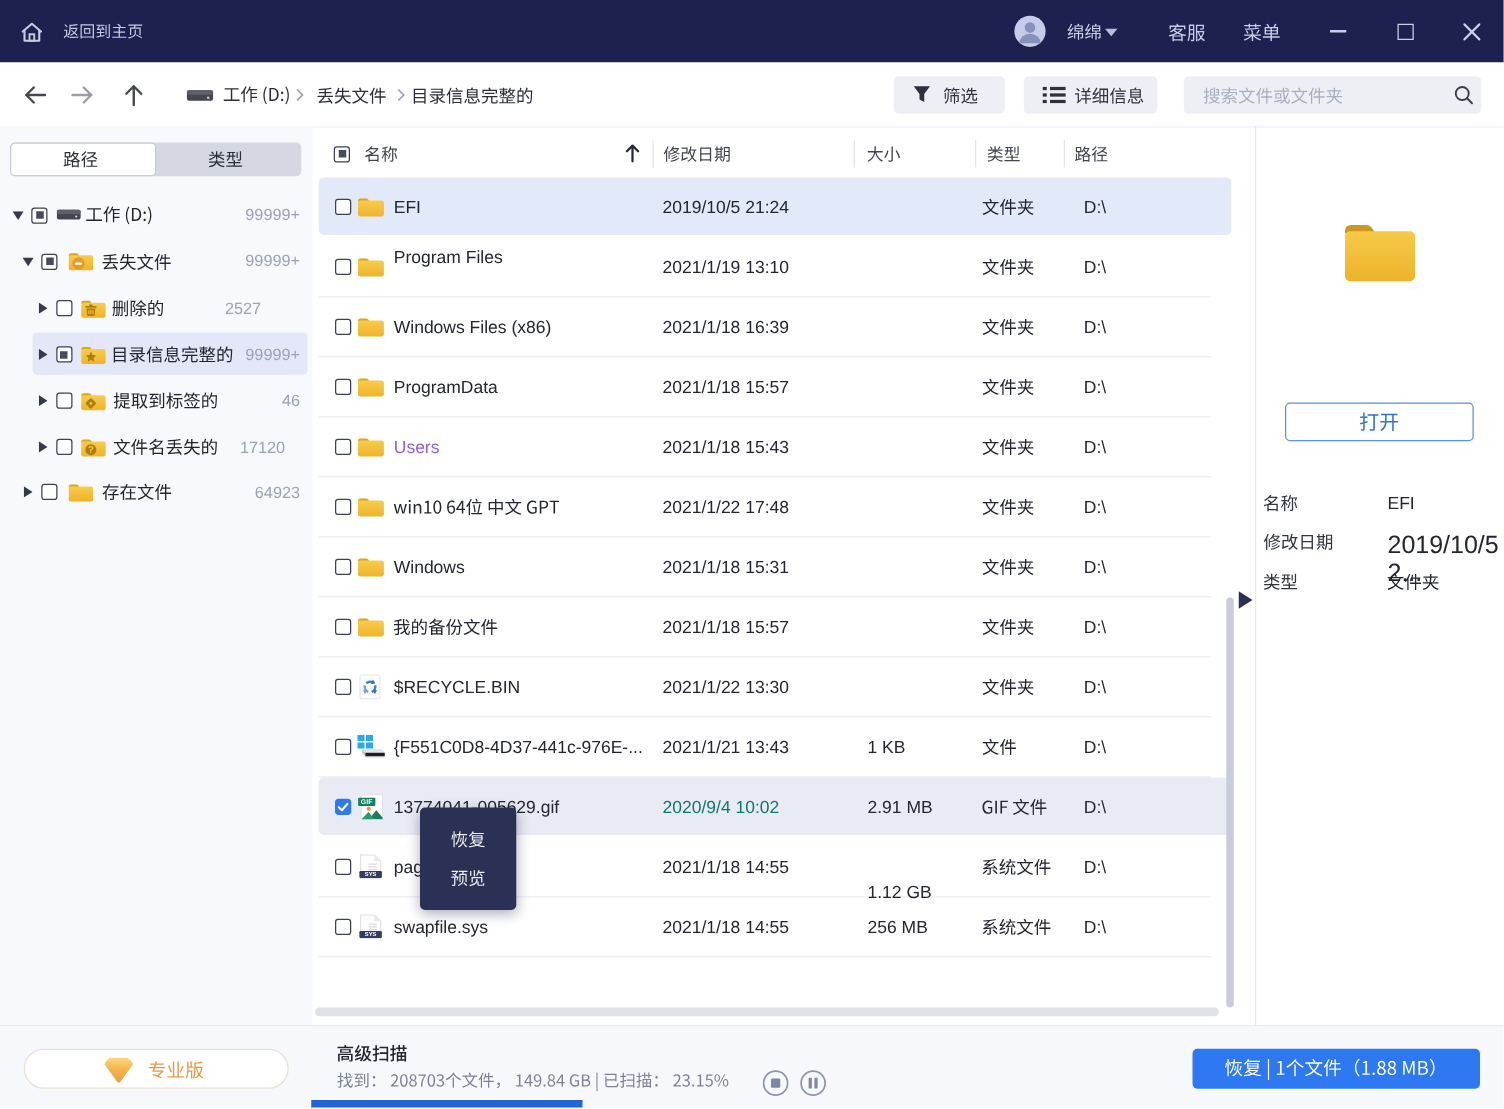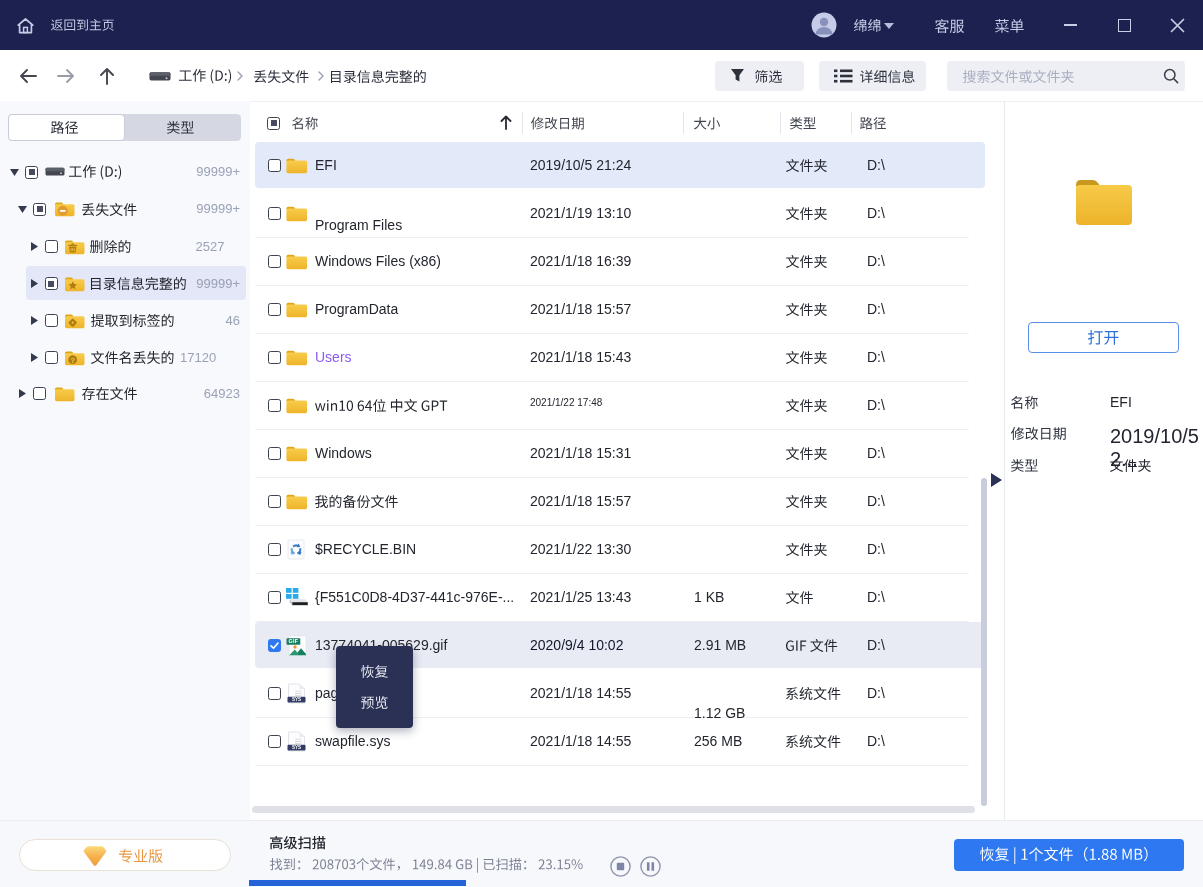--- a/index.html
+++ b/index.html
@@ -219,21 +219,21 @@
     <path d="M4.3 5.8 H13.1 V7.2 H4.3 Z" fill="#ad7d10"></path>
     <path d="M7.2 5.8 L7.5 4.5 H9.9 L10.2 5.8 Z" fill="#ad7d10"></path>
     <path d="M5.1 7.8 L5.8 13.6 H11.6 L12.3 7.8 Z" fill="#ad7d10"></path>
     <path d="M7.1 9.2 V12.2 M8.7 9.2 V12.2 M10.3 9.2 V12.2" stroke="#f5c33f" stroke-width="0.9" fill="none"></path>
   </svg>
 <svg style="position:absolute;left:90.0px;top:240.0px;overflow:visible;" width="40.5" height="13.0">
     <g fill="#23262e" transform="translate(-0.55,11.86) scale(0.014000,-0.014000)">
       <use href="#t12"></use>
     </g>
   </svg>
-<div style="position:absolute;left:180px;top:238.5px;width:60px;text-align:center;font-size:13px;color:#9aa2b5">2527</div>
+<div style="position:absolute;left:180px;top:238.5px;width:60px;text-align:left;font-size:13px;color:#9aa2b5">2527</div>
 <svg style="position:absolute;left:30.5px;top:279.0px" width="7" height="9">
     <path d="M0 0 V9 L7 4.5 Z" fill="#343a4e"></path>
   </svg>
 <div style="position:absolute;left:44.5px;top:277.0px;width:13px;height:13px;background:#fff;border:1.6px solid #3c4250;border-radius:2.5px;box-sizing:border-box"></div>
 <div style="position:absolute;left:48.0px;top:280.5px;width:6px;height:6px;background:#464b5e"></div>
 <svg style="position:absolute;left:63.5px;top:275.5px" width="21" height="16" viewBox="0 0 21 16">
 <path d="M1 3.4 Q1 1.6 2.6 1.6 L7.2 1.6 Q8.2 1.6 8.8 2.6 L9.6 3.9 L1 3.9 Z" fill="#dda716"></path>
 <rect x="1" y="3.2" width="19.5" height="12" rx="1.6" fill="url(#fgrad)"></rect>
     <path d="M8.8 5.2 L10.1 8 L13 8.3 L10.8 10.3 L11.4 13.3 L8.8 11.7 L6.2 13.3 L6.8 10.3 L4.6 8.3 L7.5 8 Z" fill="#ad7d10"></path>
   </svg>
@@ -267,21 +267,21 @@
 <path d="M1 3.4 Q1 1.6 2.6 1.6 L7.2 1.6 Q8.2 1.6 8.8 2.6 L9.6 3.9 L1 3.9 Z" fill="#dda716"></path>
 <rect x="1" y="3.2" width="19.5" height="12" rx="1.6" fill="url(#fgrad)"></rect>
     <circle cx="8.7" cy="9.7" r="4.4" fill="#ad7d10"></circle>
     <text x="8.7" y="12.6" font-family="Liberation Sans" font-size="8" font-weight="bold" fill="#f5c33f" text-anchor="middle">?</text>
   </svg>
 <svg style="position:absolute;left:90.5px;top:351.0px;overflow:visible;" width="82.5" height="13.0">
     <g fill="#23262e" transform="translate(-0.50,11.86) scale(0.014000,-0.014000)">
       <use href="#t14"></use>
     </g>
   </svg>
-<div style="position:absolute;left:180px;top:349.5px;width:60px;text-align:left;font-size:13px;color:#9aa2b5">17120</div>
+<div style="position:absolute;left:180px;top:349.5px;width:60px;text-align:center;font-size:13px;color:#9aa2b5">17120</div>
 <svg style="position:absolute;left:19.0px;top:389.0px" width="7" height="9">
     <path d="M0 0 V9 L7 4.5 Z" fill="#343a4e"></path>
   </svg>
 <div style="position:absolute;left:33px;top:387.0px;width:13px;height:13px;background:#fff;border:1.6px solid #3c4250;border-radius:2.5px;box-sizing:border-box"></div>
 <svg style="position:absolute;left:53.5px;top:385.5px" width="21" height="16" viewBox="0 0 21 16">
 <path d="M1 3.4 Q1 1.6 2.6 1.6 L7.2 1.6 Q8.2 1.6 8.8 2.6 L9.6 3.9 L1 3.9 Z" fill="#dda716"></path>
 <rect x="1" y="3.2" width="19.5" height="12" rx="1.6" fill="url(#fgrad)"></rect>
   </svg>
 <svg style="position:absolute;left:82.0px;top:387.0px;overflow:visible;" width="54.9" height="13.0">
     <g fill="#23262e" transform="translate(-0.43,11.86) scale(0.014000,-0.014000)">
@@ -336,21 +336,21 @@
       <use href="#t19"></use>
     </g>
   </svg>
 <div style="position:absolute;left:867px;top:156.5px;font-size:14px;color:#23262e">D:\</div>
 <div style="position:absolute;left:255px;top:237px;width:714px;height:1px;background:#ededf2"></div>
 <div style="position:absolute;left:268px;top:206.5px;width:13px;height:13px;background:#fff;border:1.6px solid #3c4250;border-radius:2.5px;box-sizing:border-box"></div>
 <svg style="position:absolute;left:285px;top:204.5px" width="23" height="17" viewBox="0 0 21 16">
 <path d="M1 3.4 Q1 1.6 2.6 1.6 L7.2 1.6 Q8.2 1.6 8.8 2.6 L9.6 3.9 L1 3.9 Z" fill="#dda716"></path>
 <rect x="1" y="3.2" width="19.5" height="12" rx="1.6" fill="url(#fgrad)"></rect>
   </svg>
-<div style="position:absolute;left:315px;top:217px;font-size:14px;color:#23262e;white-space:nowrap">Program Files</div>
+<div style="position:absolute;left:315px;top:197px;font-size:14px;color:#23262e;white-space:nowrap">Program Files</div>
 <div style="position:absolute;left:530px;top:204.5px;font-size:14px;color:#23262e;white-space:nowrap">2021/1/19 13:10</div>
 <svg style="position:absolute;left:786.0px;top:206.5px;overflow:visible;" width="40.9" height="13.0">
     <g fill="#23262e" transform="translate(-0.50,11.86) scale(0.014000,-0.014000)">
       <use href="#t19"></use>
     </g>
   </svg>
 <div style="position:absolute;left:867px;top:204.5px;font-size:14px;color:#23262e">D:\</div>
 <div style="position:absolute;left:255px;top:285px;width:714px;height:1px;background:#ededf2"></div>
 <div style="position:absolute;left:268px;top:254.5px;width:13px;height:13px;background:#fff;border:1.6px solid #3c4250;border-radius:2.5px;box-sizing:border-box"></div>
 <svg style="position:absolute;left:285px;top:252.5px" width="23" height="17" viewBox="0 0 21 16">
@@ -397,21 +397,21 @@
 <div style="position:absolute;left:268px;top:398.5px;width:13px;height:13px;background:#fff;border:1.6px solid #3c4250;border-radius:2.5px;box-sizing:border-box"></div>
 <svg style="position:absolute;left:285px;top:396.5px" width="23" height="17" viewBox="0 0 21 16">
 <path d="M1 3.4 Q1 1.6 2.6 1.6 L7.2 1.6 Q8.2 1.6 8.8 2.6 L9.6 3.9 L1 3.9 Z" fill="#dda716"></path>
 <rect x="1" y="3.2" width="19.5" height="12" rx="1.6" fill="url(#fgrad)"></rect>
   </svg>
 <svg style="position:absolute;left:315.0px;top:398.5px;overflow:visible;" width="132.2" height="13.0">
     <g fill="#23262e" transform="translate(-0.38,11.86) scale(0.014000,-0.014000)">
       <use href="#t20"></use>
     </g>
   </svg>
-<div style="position:absolute;left:530px;top:396.5px;font-size:10px;color:#23262e;white-space:nowrap">2021/1/22 17:48</div>
+<div style="position:absolute;left:530px;top:396.5px;font-size:14px;color:#23262e;white-space:nowrap">2021/1/22 17:48</div>
 <svg style="position:absolute;left:786.0px;top:398.5px;overflow:visible;" width="40.9" height="13.0">
     <g fill="#23262e" transform="translate(-0.50,11.86) scale(0.014000,-0.014000)">
       <use href="#t19"></use>
     </g>
   </svg>
 <div style="position:absolute;left:867px;top:396.5px;font-size:14px;color:#23262e">D:\</div>
 <div style="position:absolute;left:255px;top:477px;width:714px;height:1px;background:#ededf2"></div>
 <div style="position:absolute;left:268px;top:446.5px;width:13px;height:13px;background:#fff;border:1.6px solid #3c4250;border-radius:2.5px;box-sizing:border-box"></div>
 <svg style="position:absolute;left:285px;top:444.5px" width="23" height="17" viewBox="0 0 21 16">
 <path d="M1 3.4 Q1 1.6 2.6 1.6 L7.2 1.6 Q8.2 1.6 8.8 2.6 L9.6 3.9 L1 3.9 Z" fill="#dda716"></path>
@@ -472,21 +472,21 @@
 <rect x="7.3" y="15.2" width="15.5" height="3" fill="#1f2024"></rect>
 <path d="M7.3 18.2 L22.8 18.2 L22.8 19 L7.3 19 Z" fill="#d8dadf"></path>
 <g fill="#2aabe9">
 <rect x="1" y="1" width="5.6" height="4.8"></rect>
       <rect x="7.8" y="1" width="5.6" height="4.8"></rect>
 <rect x="1" y="7" width="5.6" height="4.8"></rect>
       <rect x="7.8" y="7" width="5.6" height="4.8"></rect>
 </g>
   </svg>
 <div style="position:absolute;left:315px;top:588.5px;font-size:14px;color:#23262e;white-space:nowrap">{F551C0D8-4D37-441c-976E-...</div>
-<div style="position:absolute;left:530px;top:588.5px;font-size:14px;color:#23262e;white-space:nowrap">2021/1/25 13:43</div>
+<div style="position:absolute;left:530px;top:588.5px;font-size:14px;color:#23262e;white-space:nowrap">2021/1/21 13:43</div>
 <div style="position:absolute;left:694px;top:588.5px;font-size:14px;color:#23262e;white-space:nowrap">1 KB</div>
 <svg style="position:absolute;left:786.0px;top:590.5px;overflow:visible;" width="26.8" height="13.0">
     <g fill="#23262e" transform="translate(-0.50,11.86) scale(0.014000,-0.014000)">
       <use href="#t22"></use>
     </g>
   </svg>
 <div style="position:absolute;left:867px;top:588.5px;font-size:14px;color:#23262e">D:\</div>
 <div style="position:absolute;left:255px;top:622px;width:730px;height:46px;background:#e9ebf4;border-radius:4px"></div>
 <div style="position:absolute;left:268px;top:638.5px;width:13px;height:13px;background:#2e79f2;border-radius:3px"></div>
 <svg style="position:absolute;left:268px;top:638.5px" width="13" height="13">
@@ -495,21 +495,21 @@
 <svg style="position:absolute;left:286px;top:635px" width="21" height="21" viewBox="0 0 21 21">
 <rect x="3" y="0.8" width="17" height="19.5" rx="0.8" fill="#fff" stroke="#e0e1e6" stroke-width="0.8"></rect>
 <circle cx="9" cy="12" r="1.7" fill="#f0943a"></circle>
 <path d="M9.5 20 L15 13.2 L20 19 V20.3 Z" fill="#157f61"></path>
 <path d="M3.2 20.3 L8.8 14.6 L13.6 20.3 Z" fill="#27996f"></path>
 <path d="M14.2 20.3 L15 19.4 L15.8 20.3 Z" fill="#157f61"></path>
 <rect x="0.5" y="3.2" width="13.8" height="6.6" rx="0.8" fill="#157f61"></rect>
 <text x="7.4" y="8.4" font-family="Liberation Sans" font-size="5.4" font-weight="bold" fill="#fff" text-anchor="middle" letter-spacing="0.2">GIF</text>
 </svg>
 <div style="position:absolute;left:315px;top:636.5px;font-size:14px;color:#23262e;white-space:nowrap">13774041-005629.gif</div>
-<div style="position:absolute;left:530px;top:636.5px;font-size:14px;color:#0f172a;white-space:nowrap">2020/9/4 10:02</div>
+<div style="position:absolute;left:530px;top:636.5px;font-size:14px;color:#0f766e;white-space:nowrap">2020/9/4 10:02</div>
 <div style="position:absolute;left:694px;top:636.5px;font-size:14px;color:#23262e;white-space:nowrap">2.91 MB</div>
 <svg style="position:absolute;left:786.0px;top:638.5px;overflow:visible;" width="51.1" height="13.0">
     <g fill="#23262e" transform="translate(-0.81,11.86) scale(0.014000,-0.014000)">
       <use href="#t23"></use>
     </g>
   </svg>
 <div style="position:absolute;left:867px;top:636.5px;font-size:14px;color:#23262e">D:\</div>
 <div style="position:absolute;left:255px;top:717px;width:714px;height:1px;background:#ededf2"></div>
 <div style="position:absolute;left:268px;top:686.5px;width:13px;height:13px;background:#fff;border:1.6px solid #3c4250;border-radius:2.5px;box-sizing:border-box"></div>
 <svg style="position:absolute;left:287px;top:683px" width="19" height="21" viewBox="0 0 19 21">

